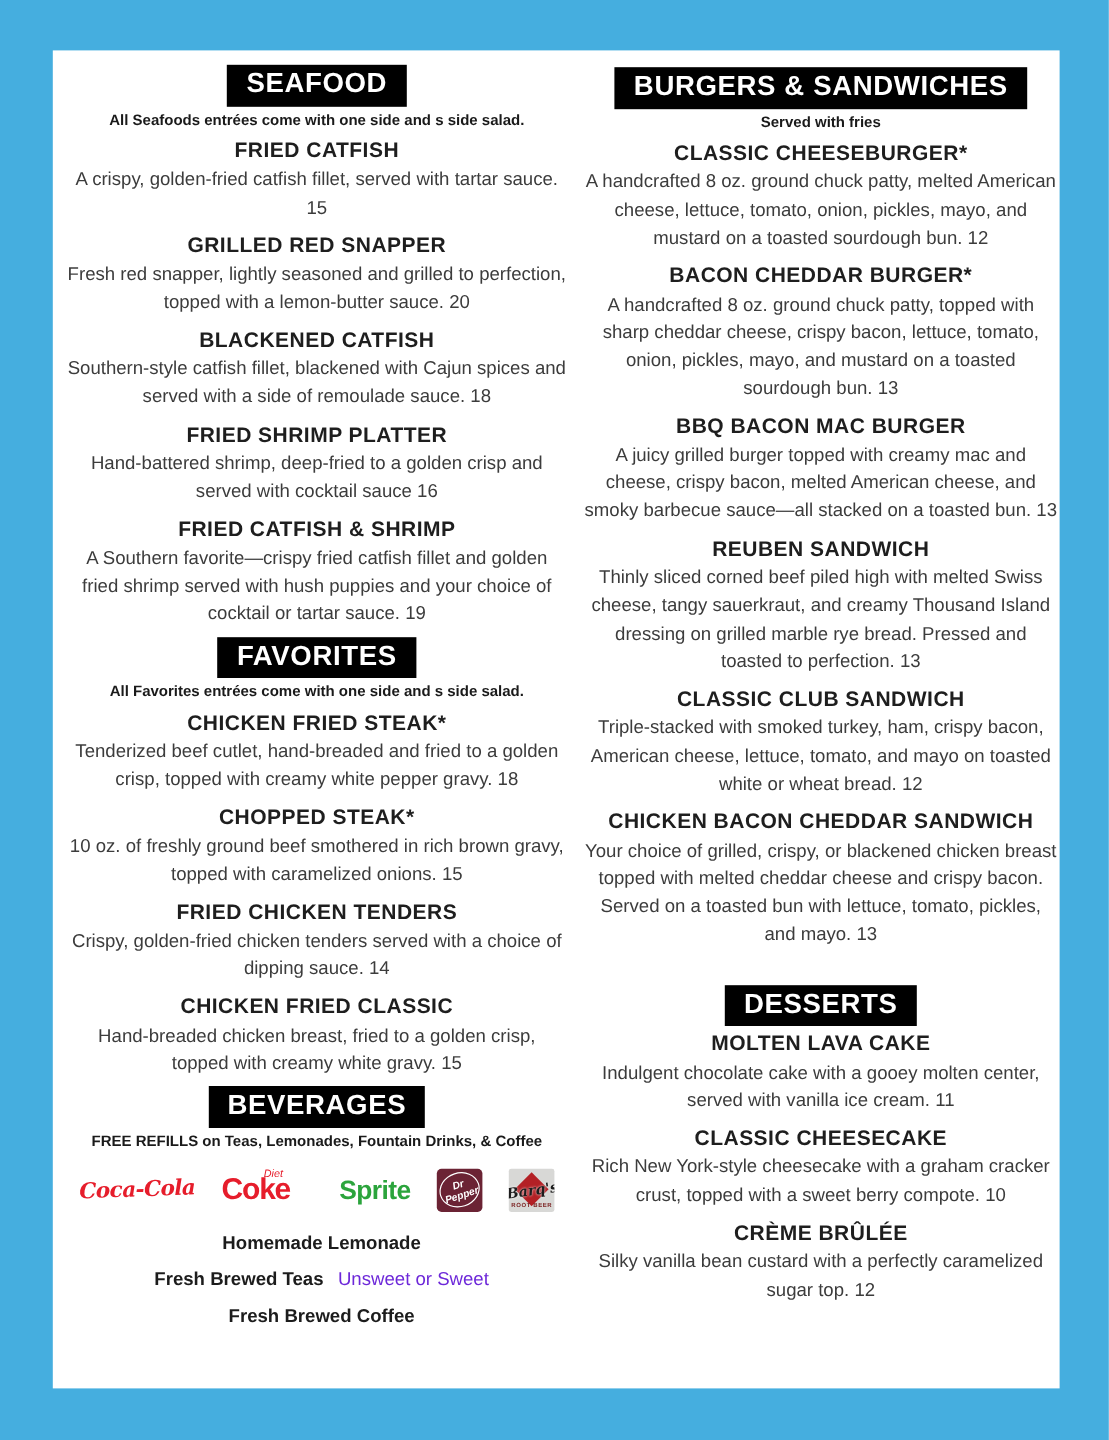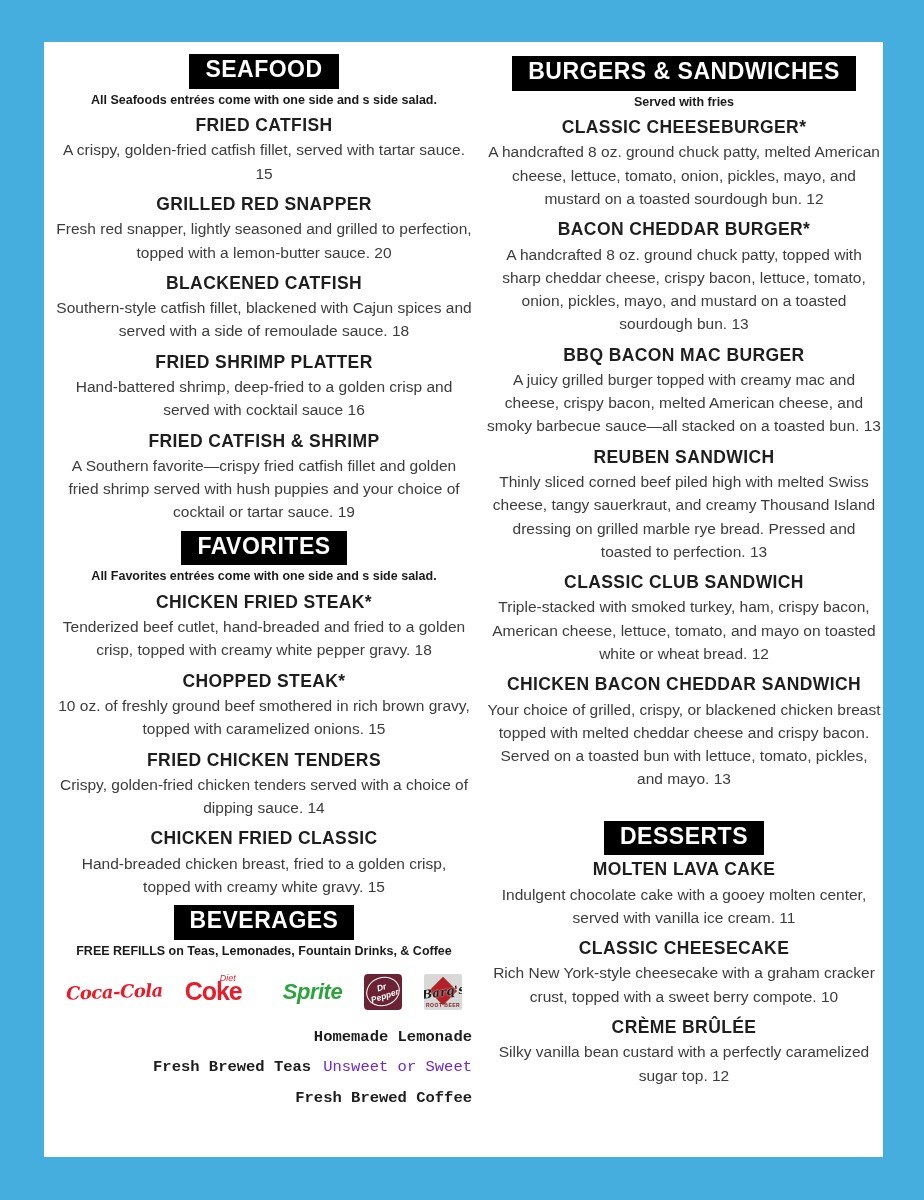--- a/index.html
+++ b/index.html
@@ -47,21 +47,21 @@
     color:#E61D2B;font-family:"DejaVu Serif", serif;
     font-style:italic;font-weight:700;font-size:18px;letter-spacing:-.5px;
     transform:rotate(-2deg);
   }
   .logo-dietcoke{position:relative;color:#E61D2B;font-weight:700;font-size:25px;letter-spacing:-1px;}
   .logo-dietcoke .diet{
     position:absolute;top:-4px;right:6px;font-size:9px;
     font-style:italic;letter-spacing:0;font-weight:400;
   }
   .logo-sprite{
-    color:#2BA43C;font-weight:700;font-style:italic;font-size:22px;letter-spacing:-.5px;margin-left:19px;
+    color:#2BA43C;font-weight:700;font-size:22px;letter-spacing:-.5px;margin-left:19px;
   }
   .logo-drpepper{
     width:38px;height:36px;background:#6B2334;border-radius:4px;
     display:flex;align-items:center;justify-content:center;overflow:hidden;
   }
   .logo-drpepper .oval{
     color:#ffffff;font-weight:700;font-style:italic;font-size:8.5px;line-height:1;
     border:1px solid #ffffff;border-radius:50%;padding:5px 2px;
     transform:rotate(-18deg);text-align:center;width:28px;
   }
@@ -76,21 +76,21 @@
   .logo-barqs .script{
     position:relative;color:#1d1d1d;font-family:"DejaVu Serif", serif;
     font-style:italic;font-weight:700;font-size:12px;transform:rotate(-8deg);
     text-shadow:0 0 2px #ffffff;
   }
   .logo-barqs .rootbeer{
     position:absolute;bottom:2px;left:0;right:0;
     font-size:5px;font-weight:700;letter-spacing:.5px;color:#7a1f1f;text-align:center;
   }
 
-  .drinks{text-align:right;padding-left:8px;margin-top:4px;font-family:Liberation Mono, monospace;}
+  .drinks{text-align:center;padding-left:8px;margin-top:4px;}
   .drink-line{font-size:15.5px;margin:0 0 8px;line-height:1.45;}
   .drink-name{font-weight:700;color:#1c1c1c;}
   .drink-option{color:#6d28d9;margin-left:12px;}
 </style>
 </head>
 <body>
 
 <div class="paper">
 
   <div class="col col-left">

